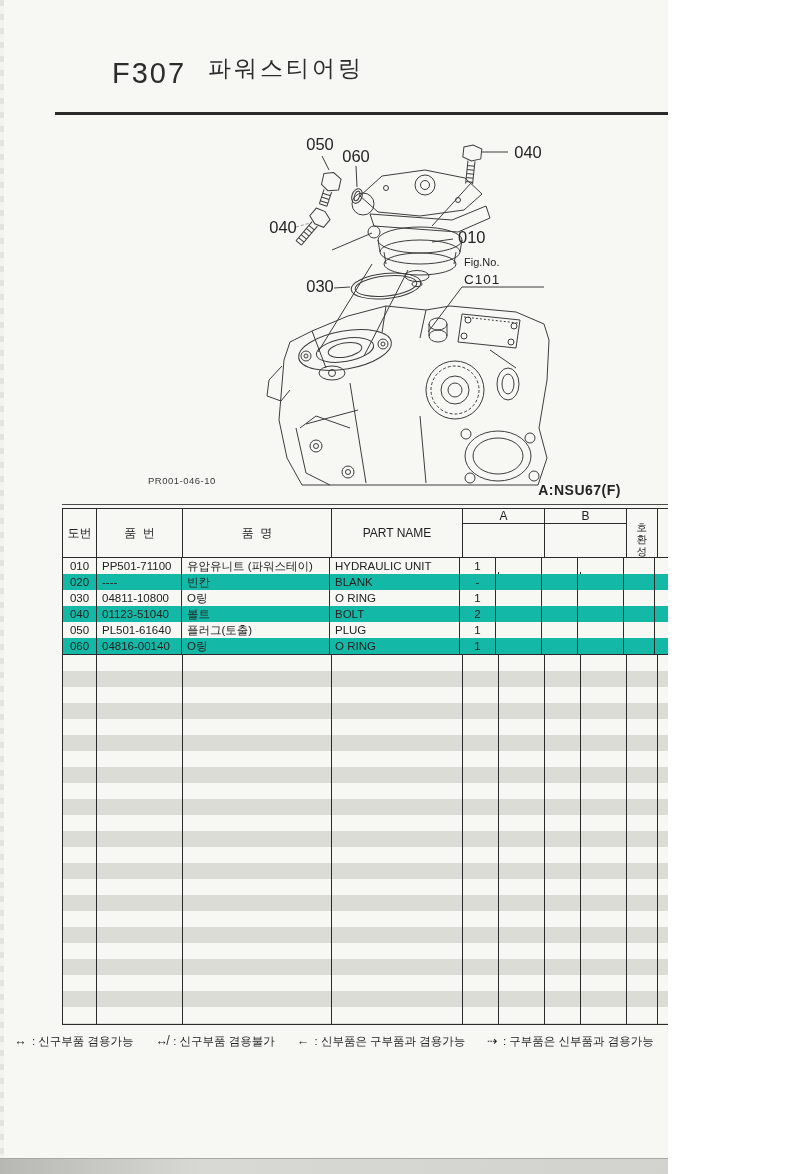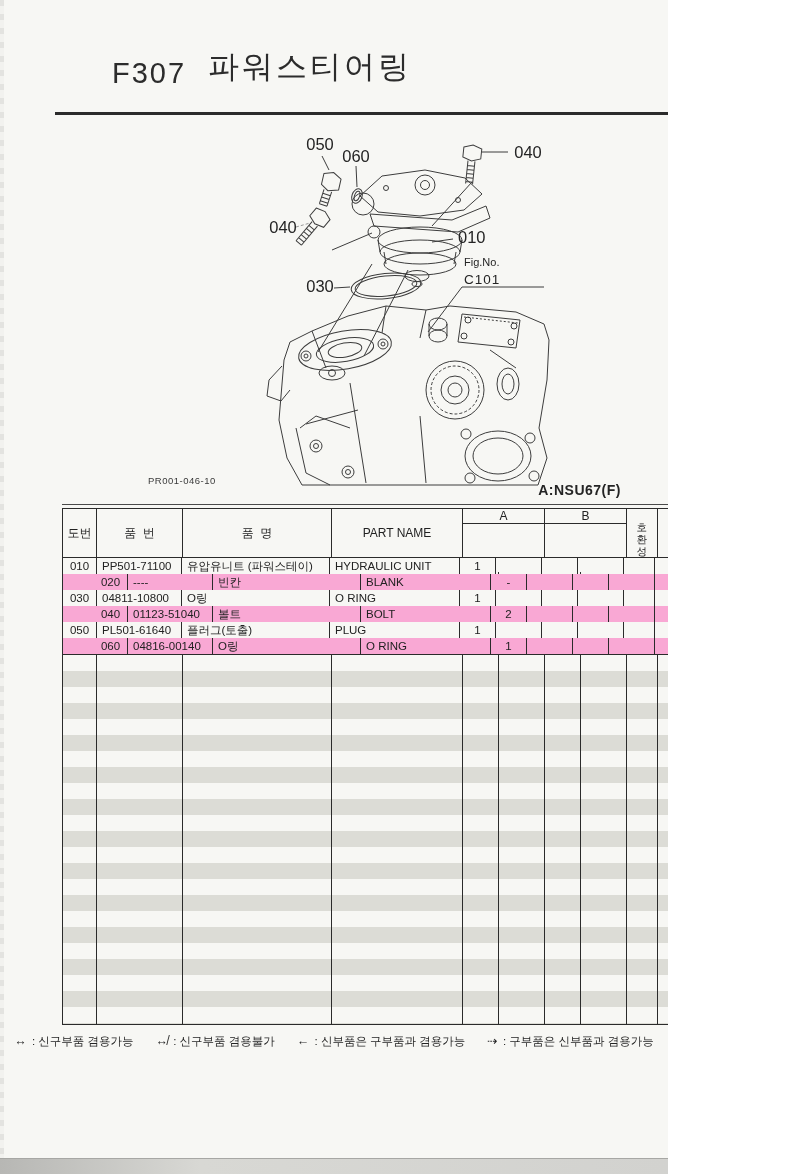--- a/index.html
+++ b/index.html
@@ -4,21 +4,21 @@
 <style>
   html,body{margin:0;padding:0;}
   .page{
     position:relative;width:668px;height:1174px;overflow:hidden;
     background:#f7f7f4;
     font-family:"Liberation Sans","DejaVu Sans",sans-serif;
     color:#222;
   }
   
   .fig-code{position:absolute;left:112px;top:57px;font-size:29px;letter-spacing:2px;color:#2c2c2c;}
-  .title-kr{position:absolute;left:208px;top:46px;font-size:31px;letter-spacing:3px;color:#2c2c2c;}
+  .title-kr{position:absolute;left:208px;top:53px;font-size:23px;letter-spacing:3px;color:#2c2c2c;}
   .title-en{position:absolute;left:207px;top:91px;font-size:21px;letter-spacing:1.5px;color:#2c2c2c;}
   .title-rule{position:absolute;left:55px;top:112px;width:691px;height:2.5px;background:#2b2b2b;}
   .model-note{position:absolute;right:47px;top:482px;font-size:14px;letter-spacing:.5px;color:#242424;font-weight:bold;}
   
   .diagram{position:absolute;left:120px;top:128px;width:540px;height:362px;}
   .diagram svg{display:block;}
   .co{font-size:16.5px;fill:#242424;}
   .fig-small{font-size:11px;fill:#242424;}
   .fig-val{font-size:13.5px;fill:#242424;letter-spacing:1px;}
   .pr-ref{font-size:9.5px;fill:#3a3a3a;letter-spacing:.5px;}
@@ -42,21 +42,21 @@
   .c-rem{flex:1;border-right:none;}
   .hgroup{width:81px;display:flex;flex-direction:column;border-right:1px solid #2b2b2b;}
   .hgroup-top{height:23px;border-bottom:1px solid #2b2b2b;display:flex;align-items:center;justify-content:center;}
   .hgroup-sub{flex:1;display:flex;}
   .hsub{display:flex;align-items:center;justify-content:center;margin-top:48px;}
   .hsub-q{width:35px;border-right:1px solid #2b2b2b;}
   .hsub-k{width:45px;}
   .vtext{writing-mode:vertical-rl;text-orientation:upright;font-size:10.5px;line-height:1;letter-spacing:1px;}
   .tbody{flex:0 0 auto;}
   .trow{display:flex;height:16px;font-size:11.5px;line-height:16px;}
-  .trow.shaded{background:#f9a8d4;padding-left:31px;}
+  .trow.shaded{background:#14b8a6;}
   .cell{border-right:1px solid #2b2b2b;box-sizing:content-box;overflow:hidden;white-space:nowrap;}
   .cell.c-no{text-align:center;}
   .cell.c-pn,.cell.c-name,.cell.c-en{padding-left:5px;box-sizing:border-box;}
   .cell.c-qa,.cell.c-qb{text-align:center;}
   .filler{
     position:relative;flex:1;border-top:1px solid #2b2b2b;
     background:repeating-linear-gradient(to bottom,rgba(0,0,0,0) 0px,rgba(0,0,0,0) 16px,#dcdcd6 16px,#dcdcd6 32px);
   }
   .vline{position:absolute;top:0;bottom:0;width:1px;background:#2b2b2b;}
   

